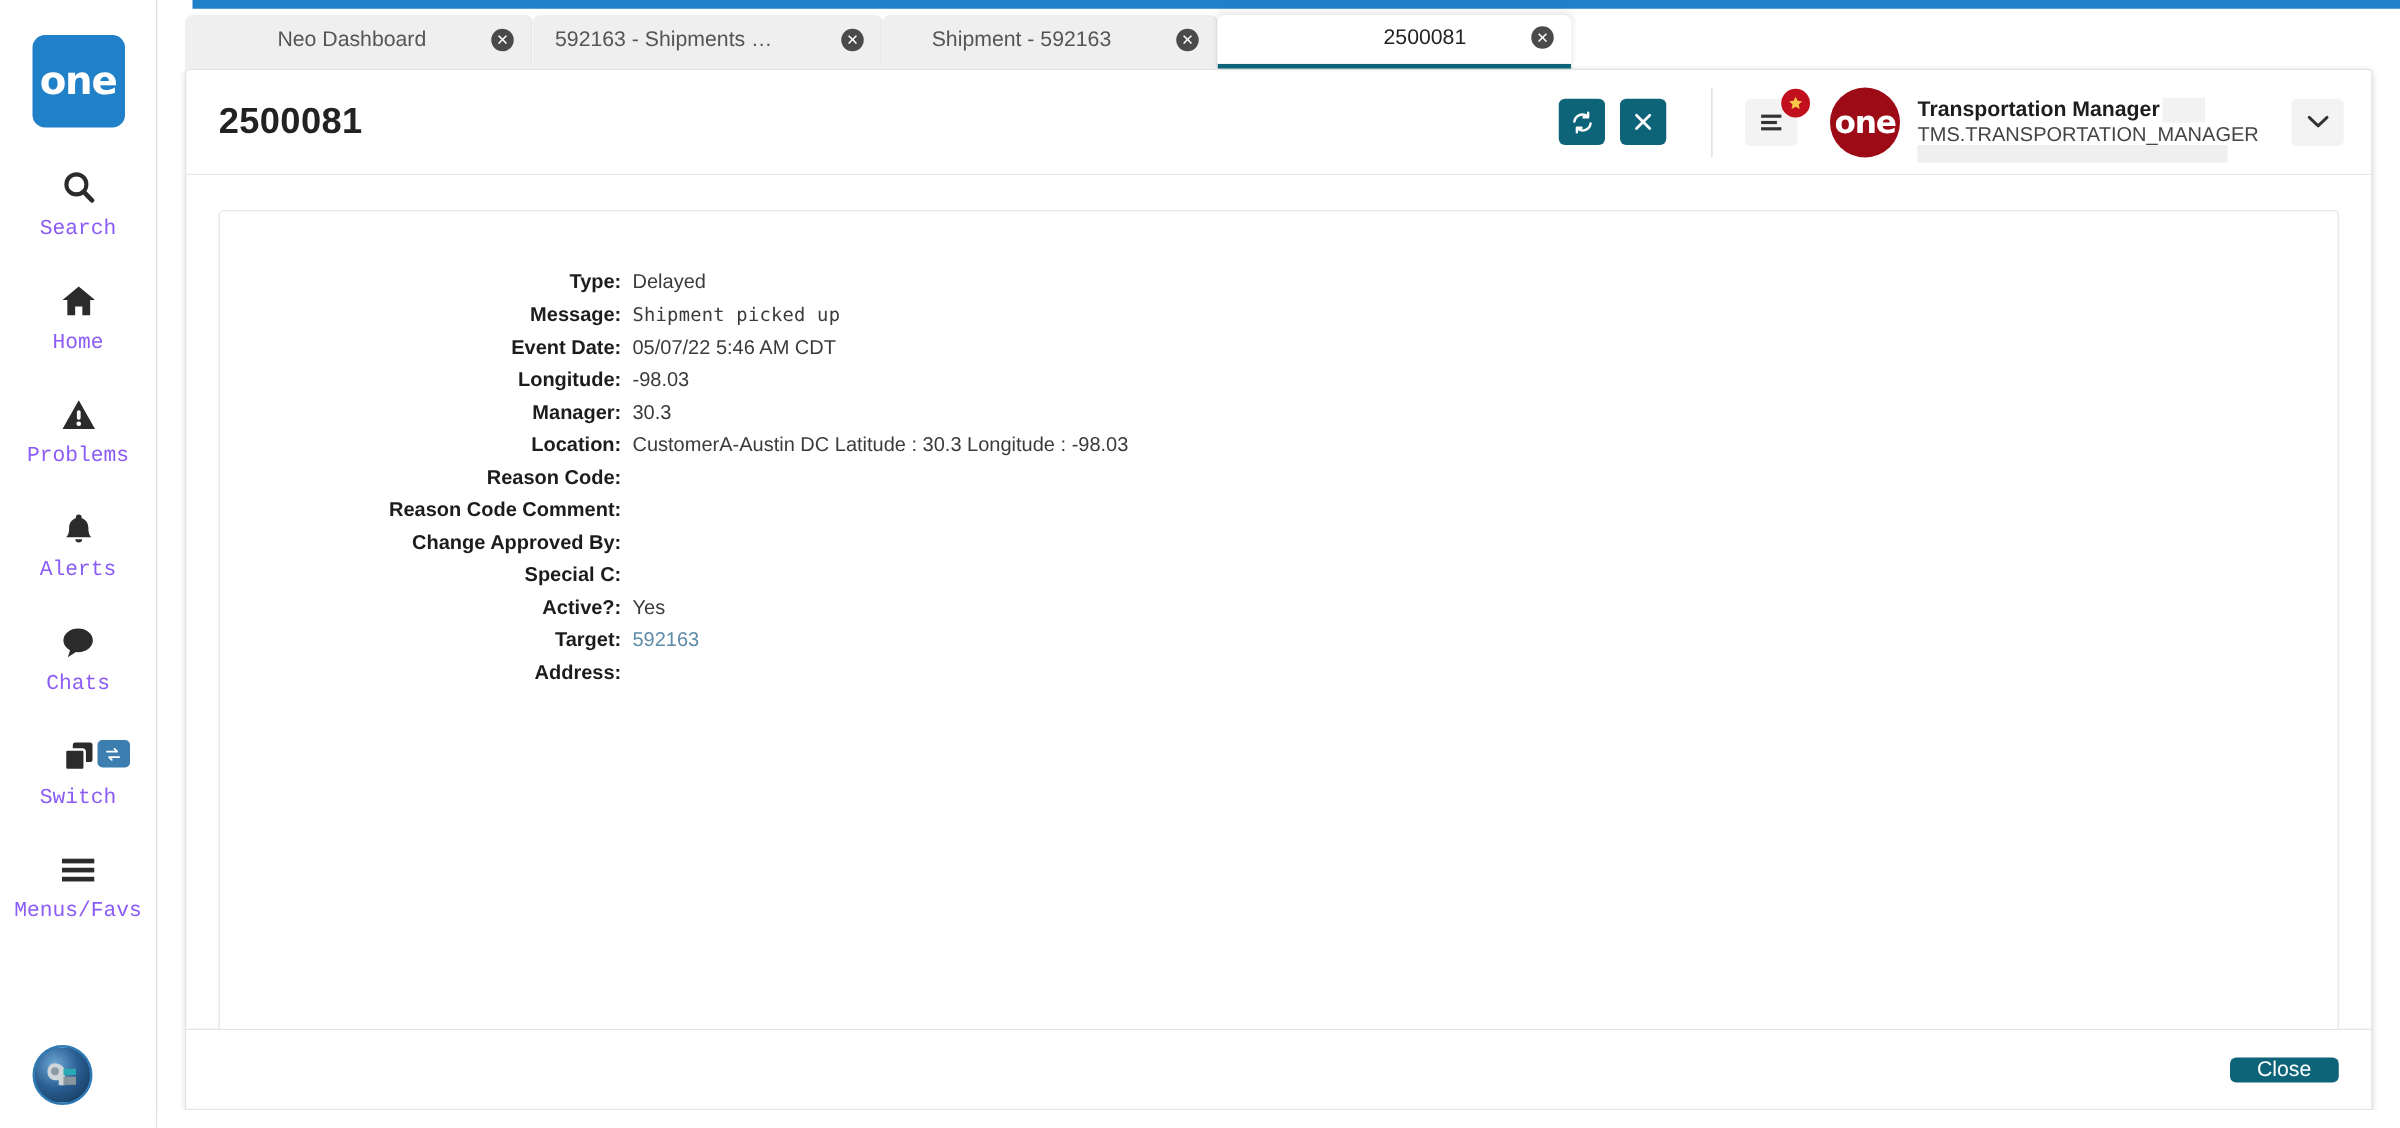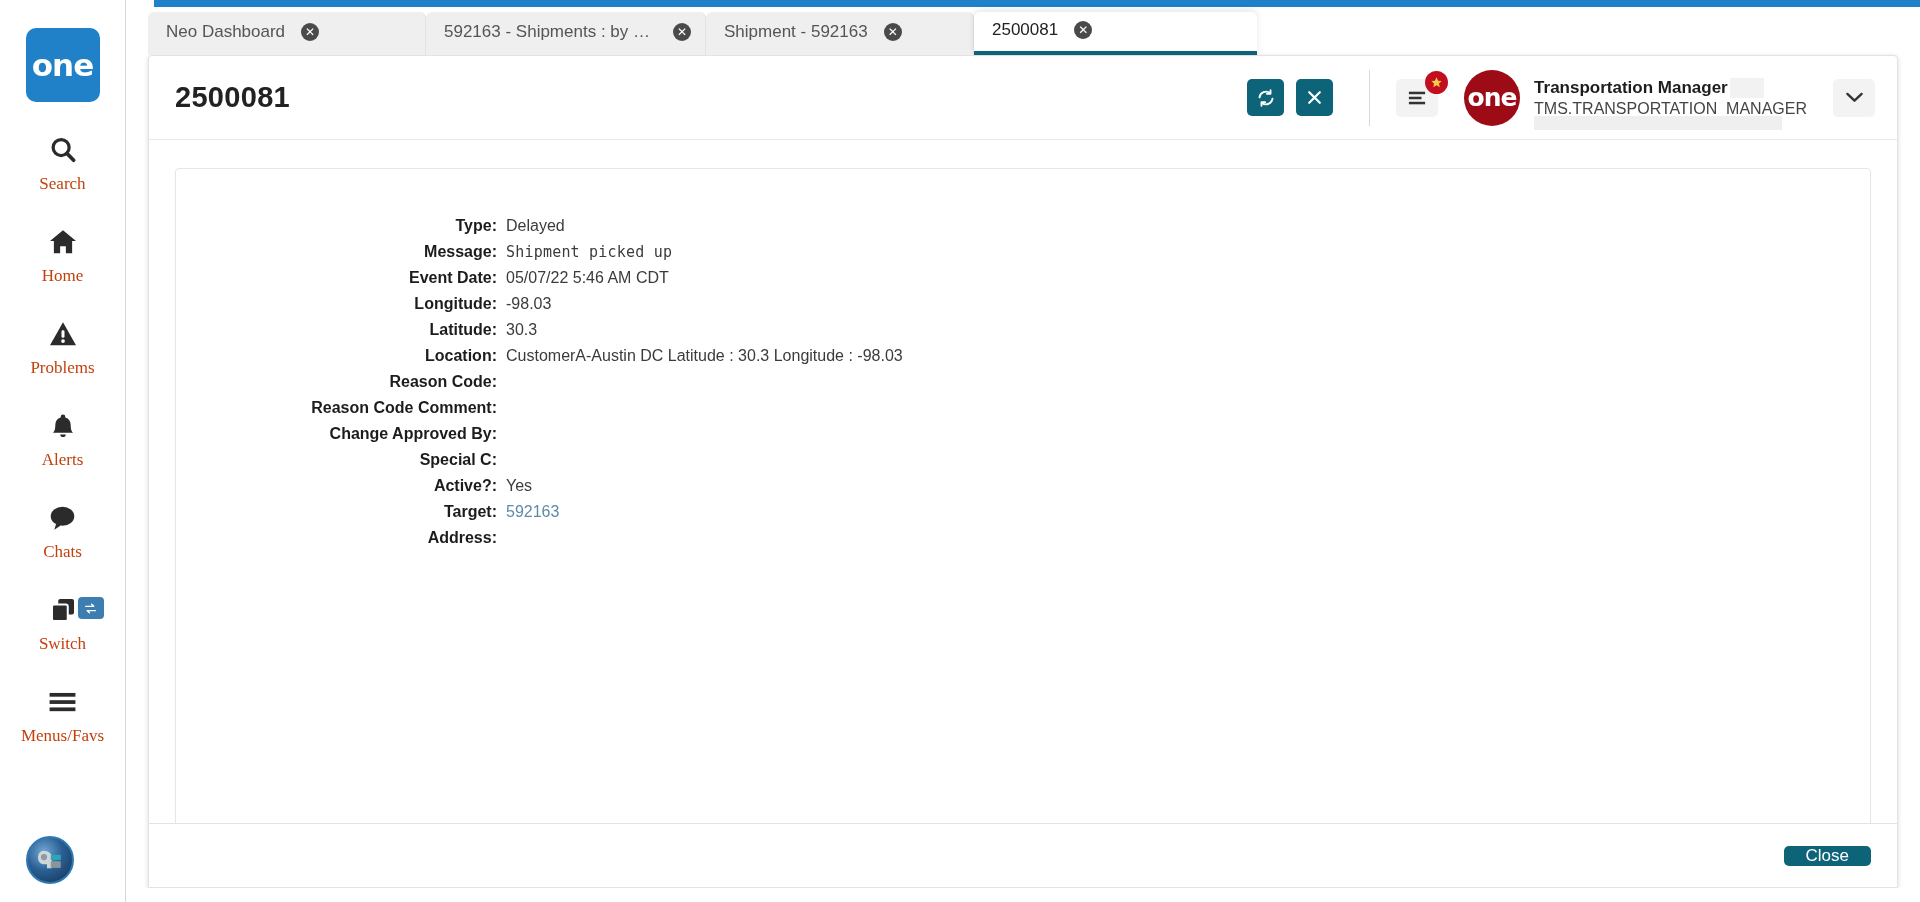--- a/index.html
+++ b/index.html
@@ -28,21 +28,21 @@
   .brand-logo .logo-txt {
     color: #fff; font-size: 31px; font-weight: 700; letter-spacing: -1px;
     font-family: "DejaVu Sans", sans-serif;
   }
   .nav-item {
     width: 126px; margin-top: 27px;
     display: flex; flex-direction: column; align-items: center;
     cursor: pointer; position: relative;
   }
   .nav-item .ico { height: 42px; display: flex; align-items: center; justify-content: center; position: relative; }
-  .nav-item .lbl { font-size: 17px; color: #c2410c; margin-top: 3px; font-family: Liberation Serif, serif; }
+  .nav-item .lbl { font-size: 17px; color: #8b5cf6; margin-top: 3px; font-family: Liberation Mono, monospace; }
   .switch-badge {
     position: absolute; left: 78px; top: 8px;
     width: 26px; height: 22px; border-radius: 4px;
     background: #3d7eb0; display: flex; align-items: center; justify-content: center;
   }
   .bot-avatar {
     position: absolute; left: 26px; bottom: 18px;
     width: 48px; height: 48px; border-radius: 50%;
     background: radial-gradient(circle at 36% 32%, #6fa8d6 0%, #2a5f93 45%, #10304f 100%);
     border: 2px solid #2f79b4;
@@ -55,26 +55,26 @@
   .topbluebar { position: absolute; left: 28px; right: 0; top: 0; height: 7px; background: #2080c8; }
 
   
   #tabstrip {
     position: relative; height: 55px; padding-left: 22px; padding-top: 12px;
     display: flex; align-items: flex-end; background: transparent;
   }
   .tab {
     height: 43px; min-width: 120px;
     background: #efefef;
-    display: flex; align-items: center; justify-content: flex-start;
+    display: flex; align-items: center; justify-content: flex-end;
     padding: 0 14px 4px 18px;
     border-radius: 6px 6px 0 0;
     border-right: 1px solid #e2e2e2;
     font-size: 17px; color: #555;
-    cursor: pointer; white-space: nowrap;
+    cursor: pointer; white-space: nowrap; gap: 36px;
   }
   .tab .tab-label { overflow: hidden; text-overflow: ellipsis; }
   .tab.active {
     background: #ffffff; color: #222;
     border-bottom: 4px solid #0d6478;
     border-right: none;
     box-shadow: 0 -2px 6px rgba(0,0,0,.10);
   }
   .tab-close {
     width: 18px; height: 18px; border-radius: 50%;
@@ -357,21 +357,21 @@
               <div class="dlabel">Event Date:</div>
               <div class="dvalue">05/07/22 5:46 AM CDT</div>
             </div>
 
             <div class="drow">
               <div class="dlabel">Longitude:</div>
               <div class="dvalue">-98.03</div>
             </div>
 
             <div class="drow">
-              <div class="dlabel">Latitude:</div>
+              <div class="dlabel">Manager:</div>
               <div class="dvalue">30.3</div>
             </div>
 
             <div class="drow">
               <div class="dlabel">Location:</div>
               <div class="dvalue">CustomerA-Austin DC Latitude : 30.3 Longitude : -98.03</div>
             </div>
 
             <div class="drow">
               <div class="dlabel">Reason Code:</div>

